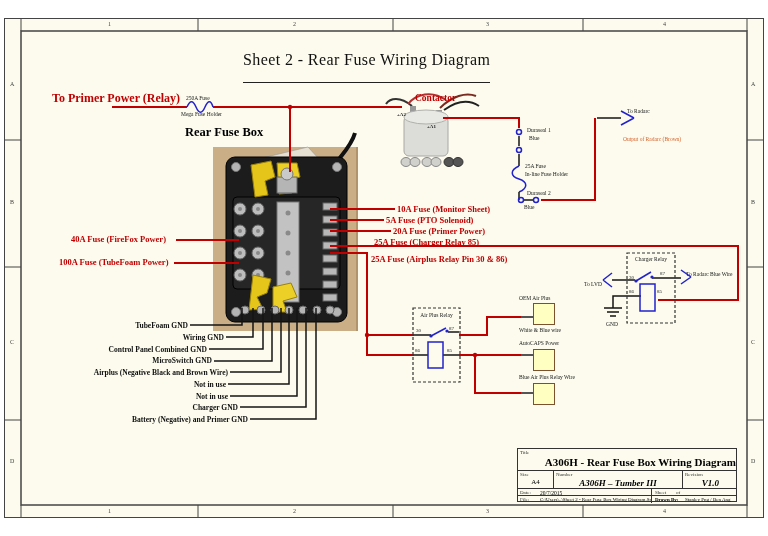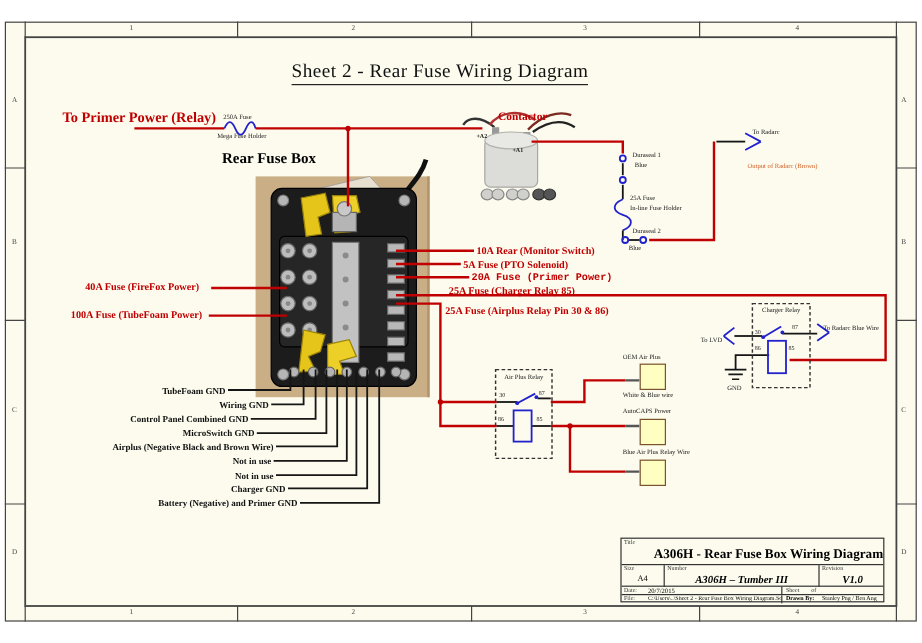--- a/index.html
+++ b/index.html
@@ -227,42 +227,42 @@
       <circle cx="431" cy="336" r="1.6"></circle>
         <circle cx="447" cy="331" r="1.6"></circle>
     </g>
 
     <g stroke="#333" stroke-width="1.2" fill="none" stroke-dasharray="3,2">
       <rect x="627" y="253" width="48" height="70"></rect>
       <rect x="413" y="308" width="47" height="74"></rect>
     </g>
   </svg>
 
-  <div class="abs" style="left:243px; top:51px; font-size:16px; letter-spacing:0.4px; color:#111; border-bottom:1px solid #222; padding-bottom:1px;">Sheet 2 - Rear Fuse Wiring Diagram</div>
+  <div class="abs" style="left:243px; top:51px; font-size:16px; letter-spacing:0.4px; color:#111; border-bottom:1px solid #222; padding-bottom:13px;">Sheet 2 - Rear Fuse Wiring Diagram</div>
 
   <div class="abs rlbl" style="left:52px; top:91px; font-size:12px;">To Primer Power (Relay)</div>
   <div class="abs slbl" style="left:186px; top:95px;">250A Fuse</div>
   <div class="abs slbl" style="left:181px; top:111px;">Mega Fuse Holder</div>
   <div class="abs" style="left:185px; top:125px; font-weight:bold; font-size:12.5px; color:#000;">Rear Fuse Box</div>
   <div class="abs rlbl" style="left:415px; top:93px; font-size:9.5px;">Contactor</div>
   <div class="abs" style="left:397px; top:112px; font-size:5px; font-weight:bold; color:#222;">+A2</div>
   <div class="abs" style="left:427px; top:124px; font-size:5px; font-weight:bold; color:#222;">+A1</div>
 
   <div class="abs slbl" style="left:527px; top:127px;">Duraseal 1</div>
   <div class="abs slbl" style="left:529px; top:135px;">Blue</div>
   <div class="abs slbl" style="left:525px; top:163px;">25A Fuse</div>
   <div class="abs slbl" style="left:525px; top:171px;">In-line Fuse Holder</div>
   <div class="abs slbl" style="left:527px; top:190px;">Duraseal 2</div>
   <div class="abs slbl" style="left:524px; top:204px;">Blue</div>
   <div class="abs slbl" style="left:627px; top:108px;">To Radarc</div>
   <div class="abs olbl" style="left:623px; top:136px;">Output of Radarc (Brown)</div>
 
-  <div class="abs rlbl" style="left:397px; top:204px;">10A Rear (Monitor Switch)</div>
+  <div class="abs rlbl" style="left:397px; top:204px;">10A Fuse (Monitor Sheet)</div>
   <div class="abs rlbl" style="left:386px; top:215px;">5A Fuse (PTO Solenoid)</div>
-  <div class="abs rlbl" style="left:393px; top:226px;font-family:Liberation Mono, monospace;">20A Fuse (Primer Power)</div>
+  <div class="abs rlbl" style="left:393px; top:226px;">20A Fuse (Primer Power)</div>
   <div class="abs rlbl" style="left:362px; top:237px;margin-left:12px;">25A Fuse (Charger Relay 85)</div>
   <div class="abs rlbl" style="left:371px; top:254px;">25A Fuse (Airplus Relay Pin 30 &amp; 86)</div>
 
   <div class="abs rlbl" style="left:71px; top:234px;">40A Fuse (FireFox Power)</div>
   <div class="abs rlbl" style="left:59px; top:257px;">100A Fuse (TubeFoam Power)</div>
 
   <div class="abs glbl" style="right:580px; top:320.5px;">TubeFoam GND</div>
   <div class="abs glbl" style="right:544px; top:332.5px;">Wiring GND</div>
   <div class="abs glbl" style="right:561px; top:344.5px;">Control Panel Combined GND</div>
   <div class="abs glbl" style="right:556px; top:356px;">MicroSwitch GND</div>

